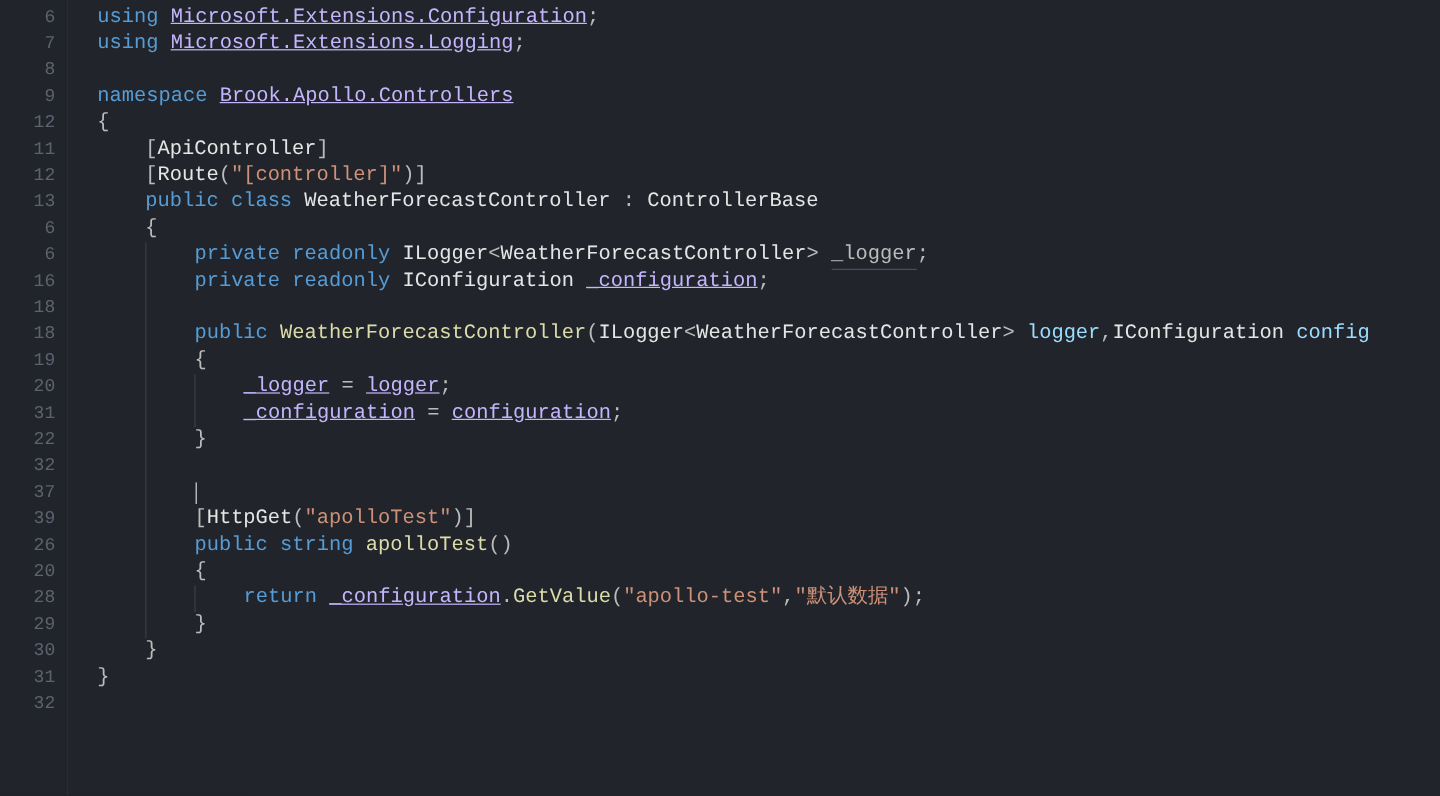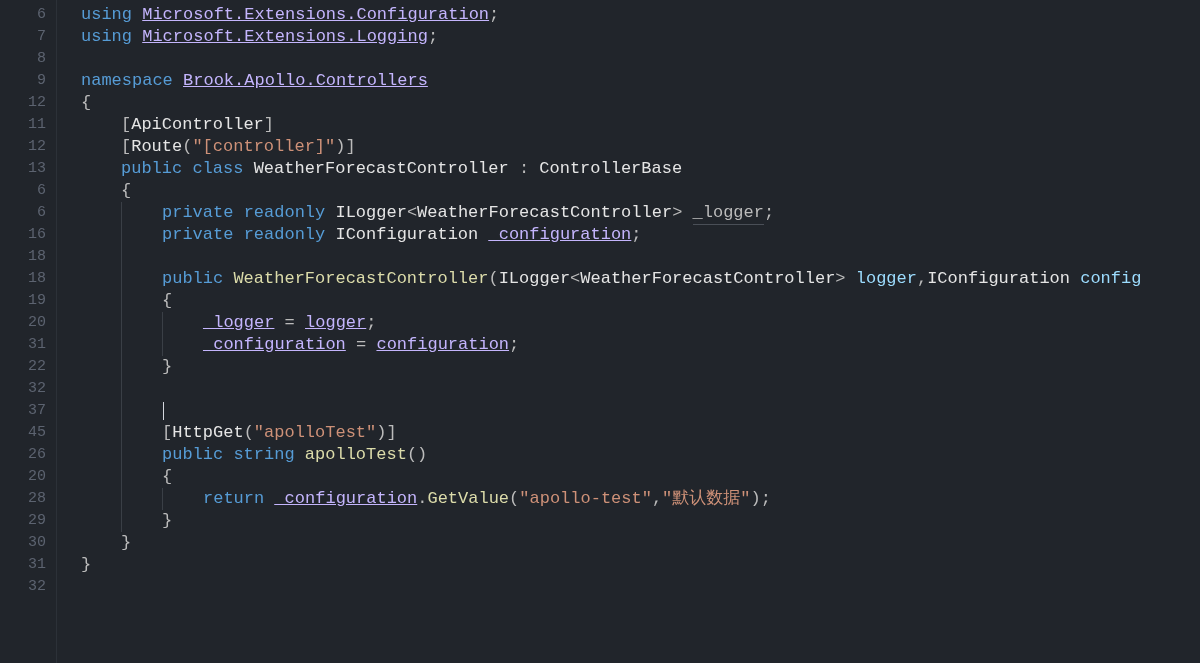--- a/index.html
+++ b/index.html
@@ -100,21 +100,21 @@
       <div class="ln">6</div>
       <div class="ln">16</div>
       <div class="ln">18</div>
       <div class="ln">18</div>
       <div class="ln">19</div>
       <div class="ln">20</div>
       <div class="ln">31</div>
       <div class="ln">22</div>
       <div class="ln">32</div>
       <div class="ln">37</div>
-      <div class="ln">45</div>
+      <div class="ln">39</div>
       <div class="ln">26</div>
       <div class="ln">20</div>
       <div class="ln">28</div>
       <div class="ln">29</div>
       <div class="ln">30</div>
       <div class="ln">31</div>
       <div class="ln">32</div>
     </div>
   <div class="code" id="code"><div class="line"><span class="kw">using</span><span class="punc"> </span><span class="ident">Microsoft.Extensions.Configuration</span><span class="punc">;</span></div><div class="line"><span class="kw">using</span><span class="punc"> </span><span class="ident">Microsoft.Extensions.Logging</span><span class="punc">;</span></div><div class="line"></div><div class="line"><span class="kw">namespace</span><span class="punc"> </span><span class="ident">Brook.Apollo.Controllers</span></div><div class="line"><span class="punc">{</span></div><div class="line"><span class="ispace"></span><span class="punc">[</span><span class="type">ApiController</span><span class="punc">]</span></div><div class="line"><span class="ispace"></span><span class="punc">[</span><span class="type">Route</span><span class="punc">(</span><span class="str">"[controller]"</span><span class="punc">)]</span></div><div class="line"><span class="ispace"></span><span class="kw">public</span><span class="punc"> </span><span class="kw">class</span><span class="punc"> </span><span class="type">WeatherForecastController</span><span class="punc"> : </span><span class="type">ControllerBase</span></div><div class="line"><span class="ispace"></span><span class="punc">{</span></div><div class="line"><span class="ispace"></span><span class="iguide"></span><span class="kw">private</span><span class="punc"> </span><span class="kw">readonly</span><span class="punc"> </span><span class="type">ILogger</span><span class="punc">&lt;</span><span class="type">WeatherForecastController</span><span class="punc">&gt; </span><span class="logger">_logger</span><span class="punc">;</span></div><div class="line"><span class="ispace"></span><span class="iguide"></span><span class="kw">private</span><span class="punc"> </span><span class="kw">readonly</span><span class="punc"> </span><span class="type">IConfiguration</span><span class="punc"> </span><span class="ident">_configuration</span><span class="punc">;</span></div><div class="line"><span class="ispace"></span><span class="iguide"></span></div><div class="line"><span class="ispace"></span><span class="iguide"></span><span class="kw">public</span><span class="punc"> </span><span class="fn">WeatherForecastController</span><span class="punc">(</span><span class="type">ILogger</span><span class="punc">&lt;</span><span class="type">WeatherForecastController</span><span class="punc">&gt; </span><span class="param">logger</span><span class="punc">,</span><span class="type">IConfiguration</span><span class="punc"> </span><span class="param">config</span></div><div class="line"><span class="ispace"></span><span class="iguide"></span><span class="punc">{</span></div><div class="line"><span class="ispace"></span><span class="iguide"></span><span class="iguide"></span><span class="ident">_logger</span><span class="punc"> = </span><span class="ident">logger</span><span class="punc">;</span></div><div class="line"><span class="ispace"></span><span class="iguide"></span><span class="iguide"></span><span class="ident">_configuration</span><span class="punc"> = </span><span class="ident">configuration</span><span class="punc">;</span></div><div class="line"><span class="ispace"></span><span class="iguide"></span><span class="punc">}</span></div><div class="line"><span class="ispace"></span><span class="iguide"></span></div><div class="line"><span class="ispace"></span><span class="iguide"></span><span class="cursor"></span></div><div class="line"><span class="ispace"></span><span class="iguide"></span><span class="punc">[</span><span class="type">HttpGet</span><span class="punc">(</span><span class="str">"apolloTest"</span><span class="punc">)]</span></div><div class="line"><span class="ispace"></span><span class="iguide"></span><span class="kw">public</span><span class="punc"> </span><span class="kw">string</span><span class="punc"> </span><span class="fn">apolloTest</span><span class="punc">()</span></div><div class="line"><span class="ispace"></span><span class="iguide"></span><span class="punc">{</span></div><div class="line"><span class="ispace"></span><span class="iguide"></span><span class="iguide"></span><span class="kw">return</span><span class="punc"> </span><span class="ident">_configuration</span><span class="punc">.</span><span class="fn">GetValue</span><span class="punc">(</span><span class="str">"apollo-test"</span><span class="punc">,</span><span class="str">"默认数据"</span><span class="punc">);</span></div><div class="line"><span class="ispace"></span><span class="iguide"></span><span class="punc">}</span></div><div class="line"><span class="ispace"></span><span class="punc">}</span></div><div class="line"><span class="punc">}</span></div><div class="line"></div></div>
 </div>

